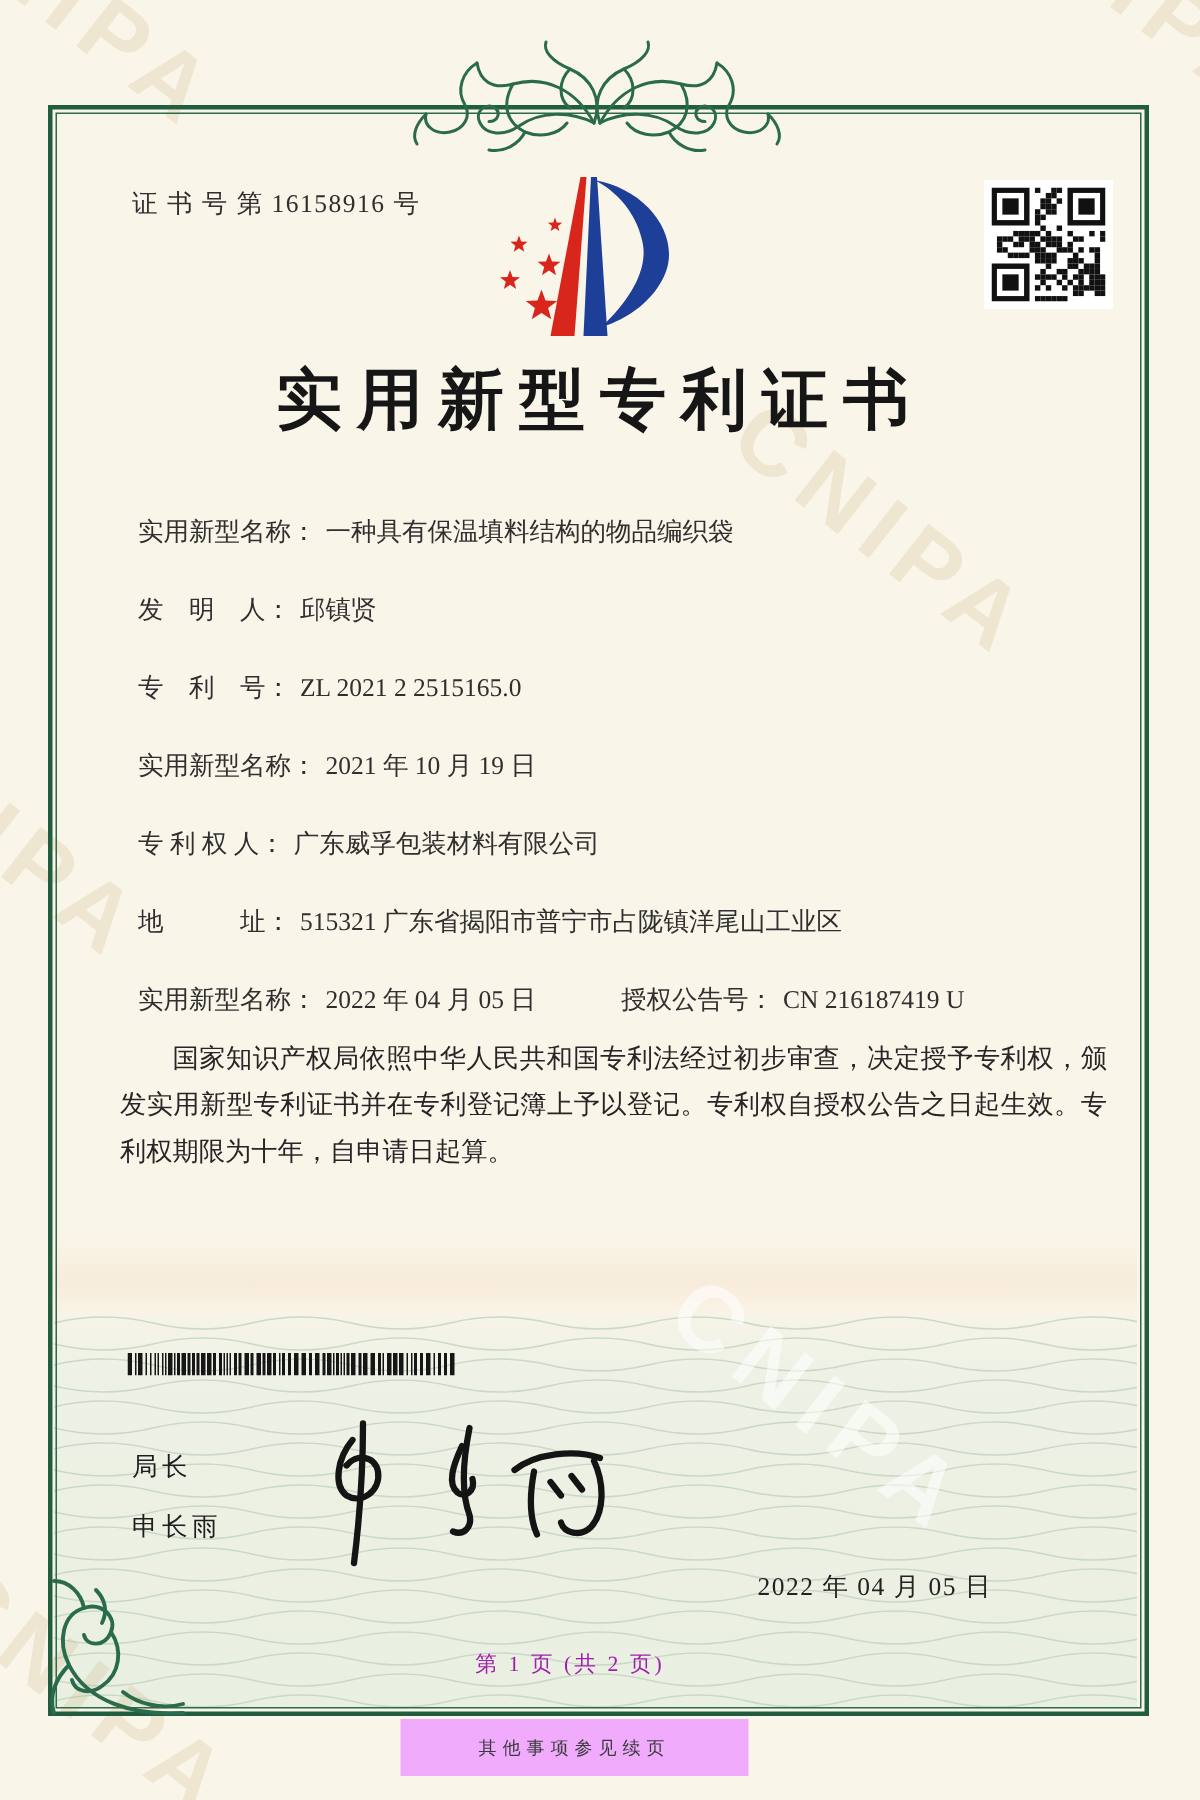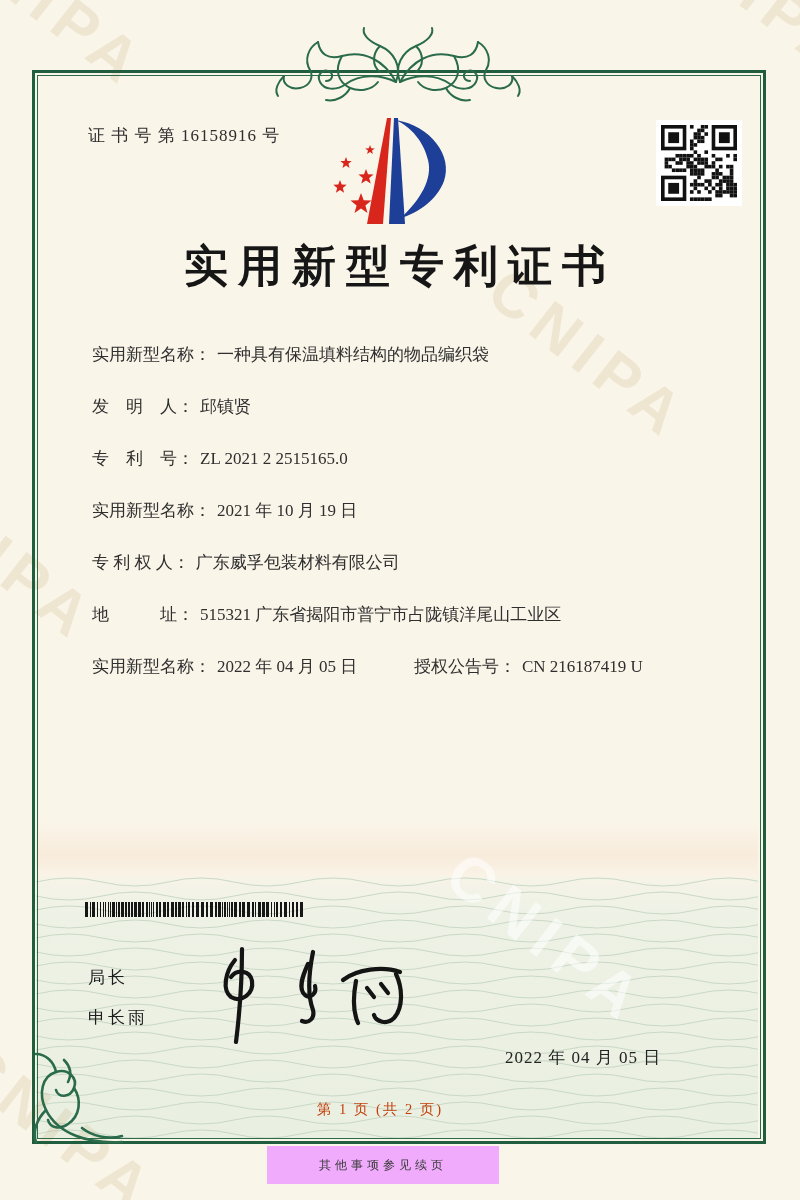--- a/index.html
+++ b/index.html
@@ -39,21 +39,21 @@
   .paras p{margin:0;text-indent:2em;}
 
   .barcode{left:85px;top:902px;z-index:4;}
 
   .director{left:88px;font-family:"Liberation Sans","DejaVu Sans",sans-serif;
             font-size:17px;letter-spacing:3px;color:#1d1d1d;z-index:4;}
   .signature{left:195px;top:944px;z-index:4;}
   .signdate{left:505px;top:1046px;font-size:17px;letter-spacing:1px;color:#222;z-index:4;}
 
   .pageinfo{left:0;top:1100px;width:760px;text-align:center;font-size:14.5px;
-            letter-spacing:2px;color:#c2410c;z-index:4;}
+            letter-spacing:2px;color:#a21caf;z-index:4;}
 
   .footnote{left:267px;top:1146px;width:232px;height:38px;background:#f0abfc;z-index:4;
             display:flex;align-items:center;justify-content:center;
             font-size:12px;letter-spacing:4px;color:#3a3a3a;}
 
   .ornament-top{left:268px;top:26px;z-index:5;}
   .ornament-corner{left:18px;top:1048px;z-index:5;}
 
   .logo{left:325px;top:112px;z-index:4;}
   .qr{left:656px;top:120px;width:86px;height:86px;background:#ffffff;z-index:4;
@@ -305,20 +305,21 @@
   <span class="lb">地　　　址：</span><span class="val">515321 广东省揭阳市普宁市占陇镇洋尾山工业区</span>
 </div>
 <div class="abs row" style="top:655px;">
   <span class="lb">实用新型名称：</span><span class="val">2022 年 04 月 05 日</span>
 </div>
 <div class="abs row row2" style="top:655px;">
   <span class="lb">授权公告号：</span><span class="val">CN 216187419 U</span>
 </div>
 
 <div class="abs paras">
+  <p>国家知识产权局依照中华人民共和国专利法经过初步审查，决定授予专利权，颁发实用新型专利证书并在专利登记簿上予以登记。专利权自授权公告之日起生效。专利权期限为十年，自申请日起算。</p>
 </div>
 
 <svg class="abs barcode" id="bcsvg" width="224" height="15">
     <rect x="0" y="0" width="3" height="15" fill="#161616"></rect>
     <rect x="5" y="0" width="1" height="15" fill="#161616"></rect>
     <rect x="7" y="0" width="3" height="15" fill="#161616"></rect>
     <rect x="12" y="0" width="1" height="15" fill="#161616"></rect>
     <rect x="15" y="0" width="1" height="15" fill="#161616"></rect>
     <rect x="18" y="0" width="1" height="15" fill="#161616"></rect>
     <rect x="20" y="0" width="1" height="15" fill="#161616"></rect>

